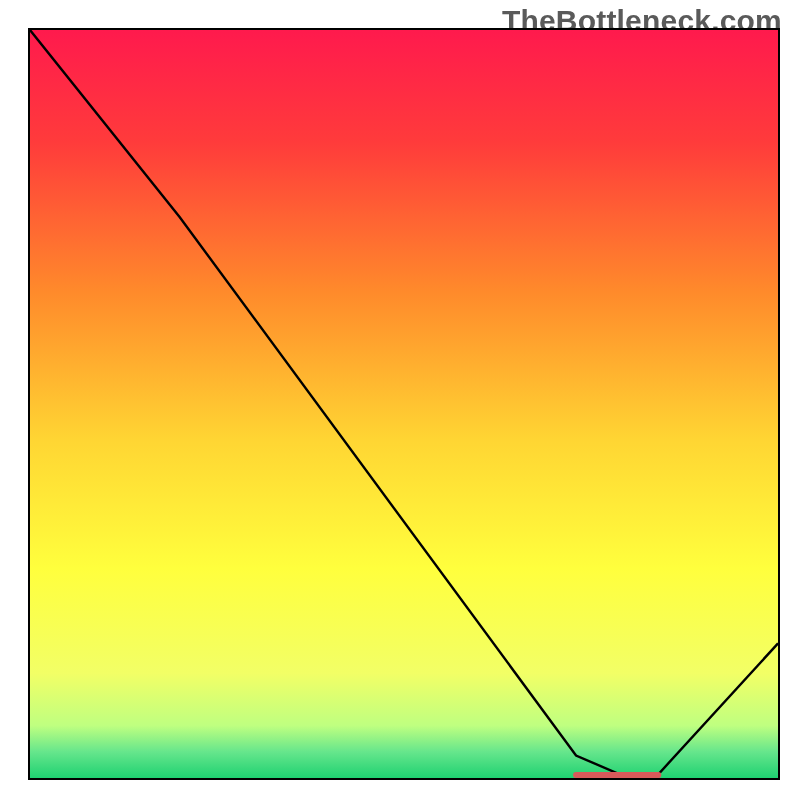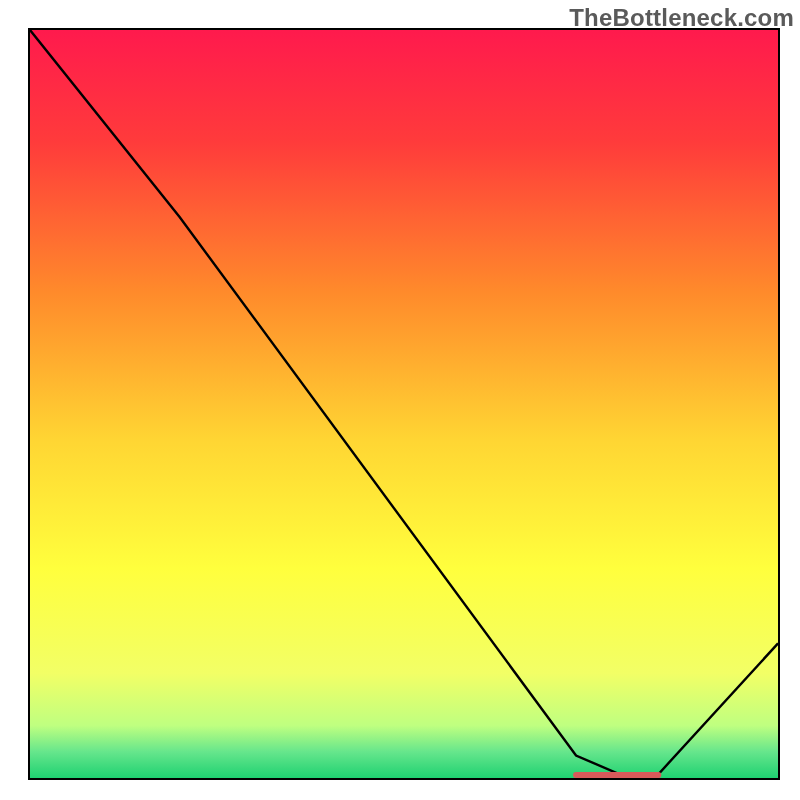--- a/index.html
+++ b/index.html
@@ -12,22 +12,22 @@
     overflow: hidden;
   }
   .stage {
     position: relative;
     width: 800px;
     height: 800px;
   }
   .watermark {
     position: absolute;
     top: 4px;
-    right: 6px;
-    font-size: 24px;
+    right: 18px;
+    font-size: 30px;
     font-weight: 600;
     color: #5a5a5a;
     letter-spacing: 0.2px;
     user-select: none;
   }
   .plot-wrap {
     position: absolute;
     left: 28px;
     top: 28px;
     width: 752px;

